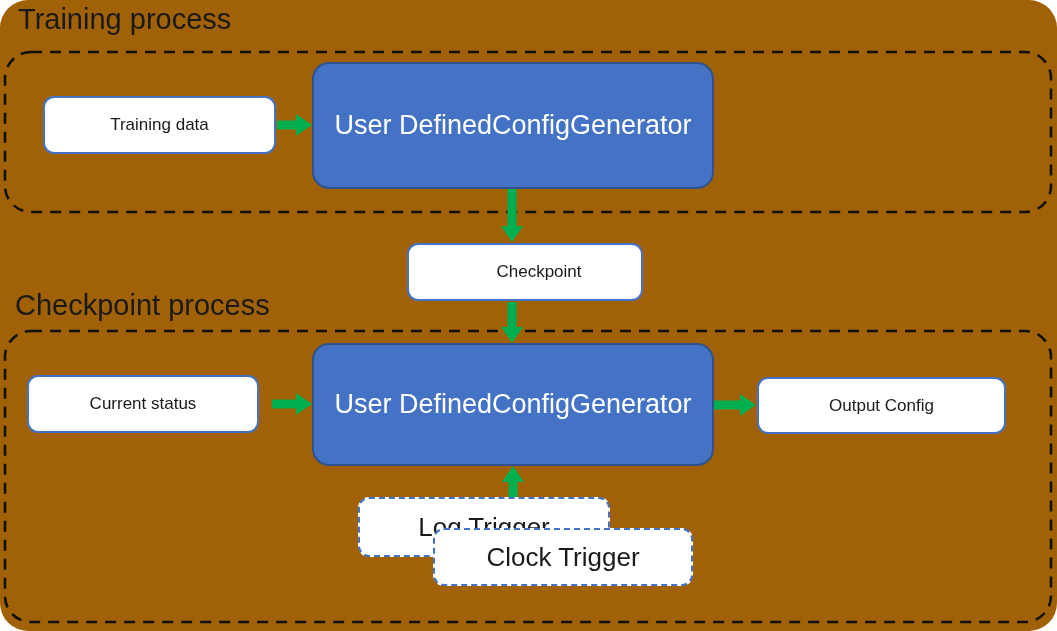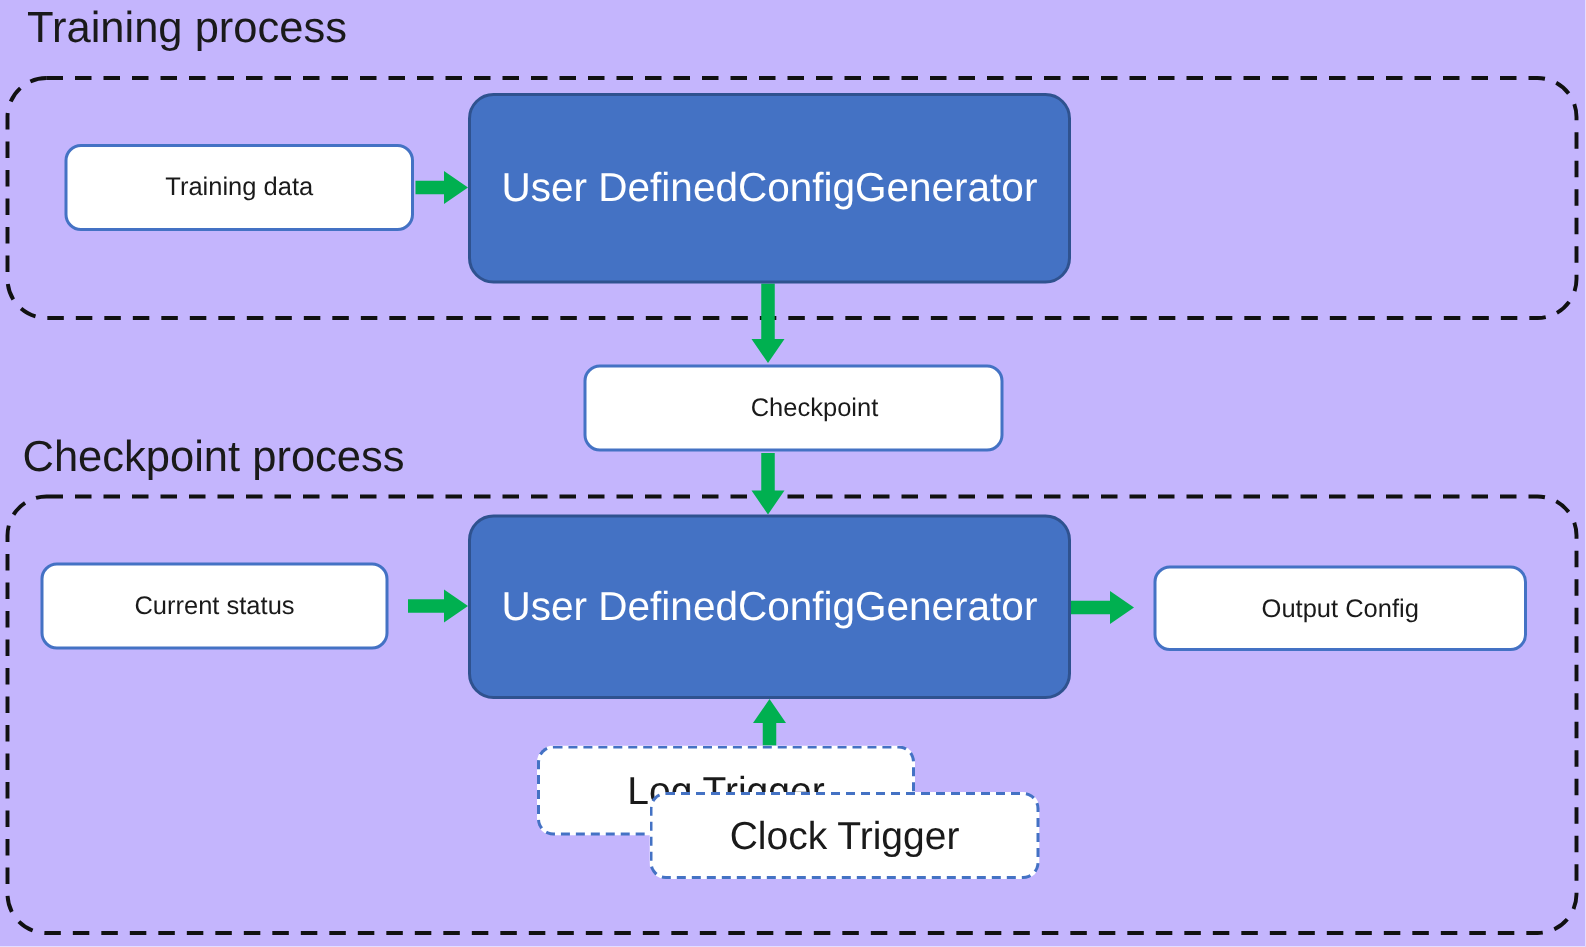--- a/index.html
+++ b/index.html
@@ -5,22 +5,23 @@
   html, body {
     margin: 0;
     padding: 0;
     background: #ffffff;
     font-family: "Liberation Sans", sans-serif;
   }
   .canvas {
     position: relative;
     width: 1057px;
     height: 631px;
-    background: #c4b5fd;
+    background: #a16207;
     overflow: hidden;
+    border-radius: 28px;
   }
   .svg-layer {
     position: absolute;
     left: 0; top: 0;
     width: 1057px; height: 631px;
     z-index: 1;
   }
   .dash-rect {
     fill: none;
     stroke: var(--container-dash, #111111);
@@ -97,34 +98,34 @@
 
   <div class="node white-box" style="left:43px; top:96px; width:233px; height:58px;">
     <span>Training data</span>
   </div>
 
   <div class="node blue-box" style="left:312px; top:62px; width:402px; height:127px;">
     <div>User Defined</div>
     <div>ConfigGenerator</div>
   </div>
 
-  <div class="node white-box" style="left:389px; top:243px; width:280px; height:58px;padding-left:28px;">
+  <div class="node white-box" style="left:407px; top:243px; width:236px; height:58px;padding-left:28px;">
     <span>Checkpoint</span>
   </div>
 
   <div class="node white-box" style="left:27px; top:375px; width:232px; height:58px;">
     <span>Current status</span>
   </div>
 
   <div class="node blue-box" style="left:312px; top:343px; width:402px; height:123px;">
     <div>User Defined</div>
     <div>ConfigGenerator</div>
   </div>
 
-  <div class="node white-box" style="left:757px; top:377px; width:249px; height:57px;margin-left:12px;">
+  <div class="node white-box" style="left:757px; top:377px; width:249px; height:57px;">
     <span>Output Config</span>
   </div>
 
   <div class="node trigger-box" style="left:358px; top:497px; width:252px; height:60px; z-index:3;text-align:center;">
     <span>Log Trigger</span>
   </div>
 
   <div class="node trigger-box" style="left:433px; top:528px; width:260px; height:58px; z-index:4;">
     <span>Clock Trigger</span>
   </div>

